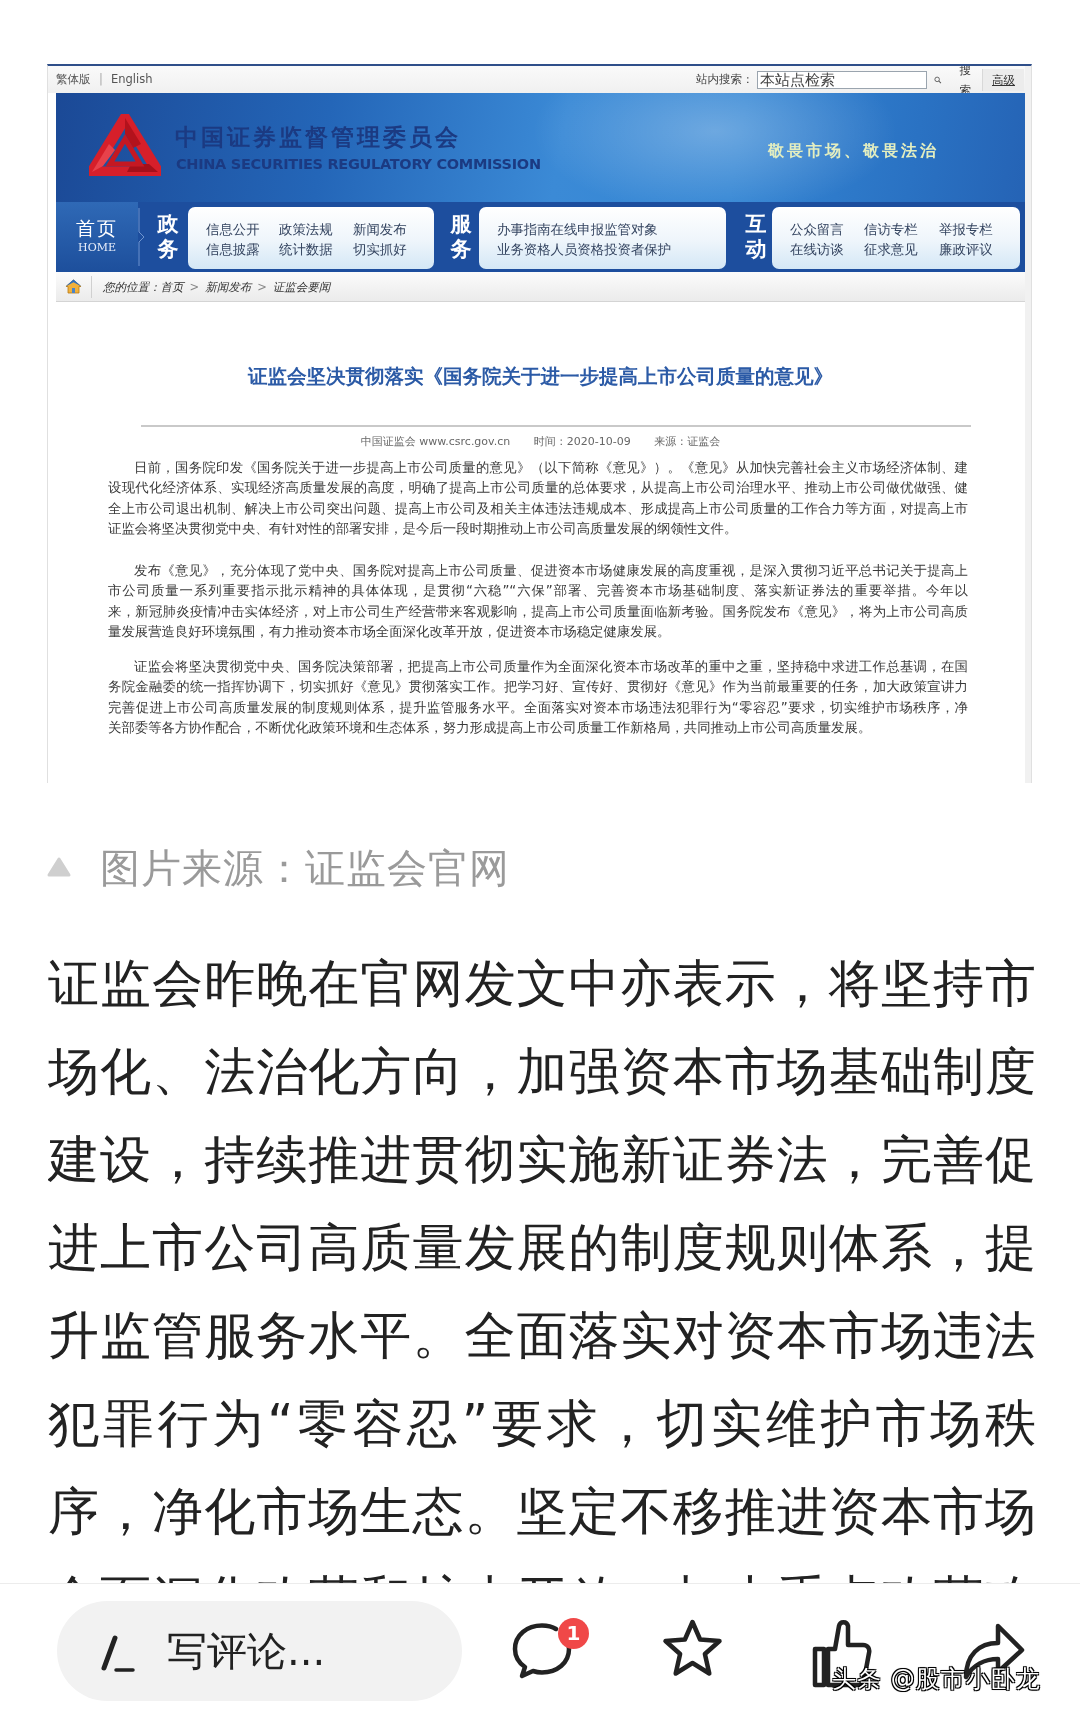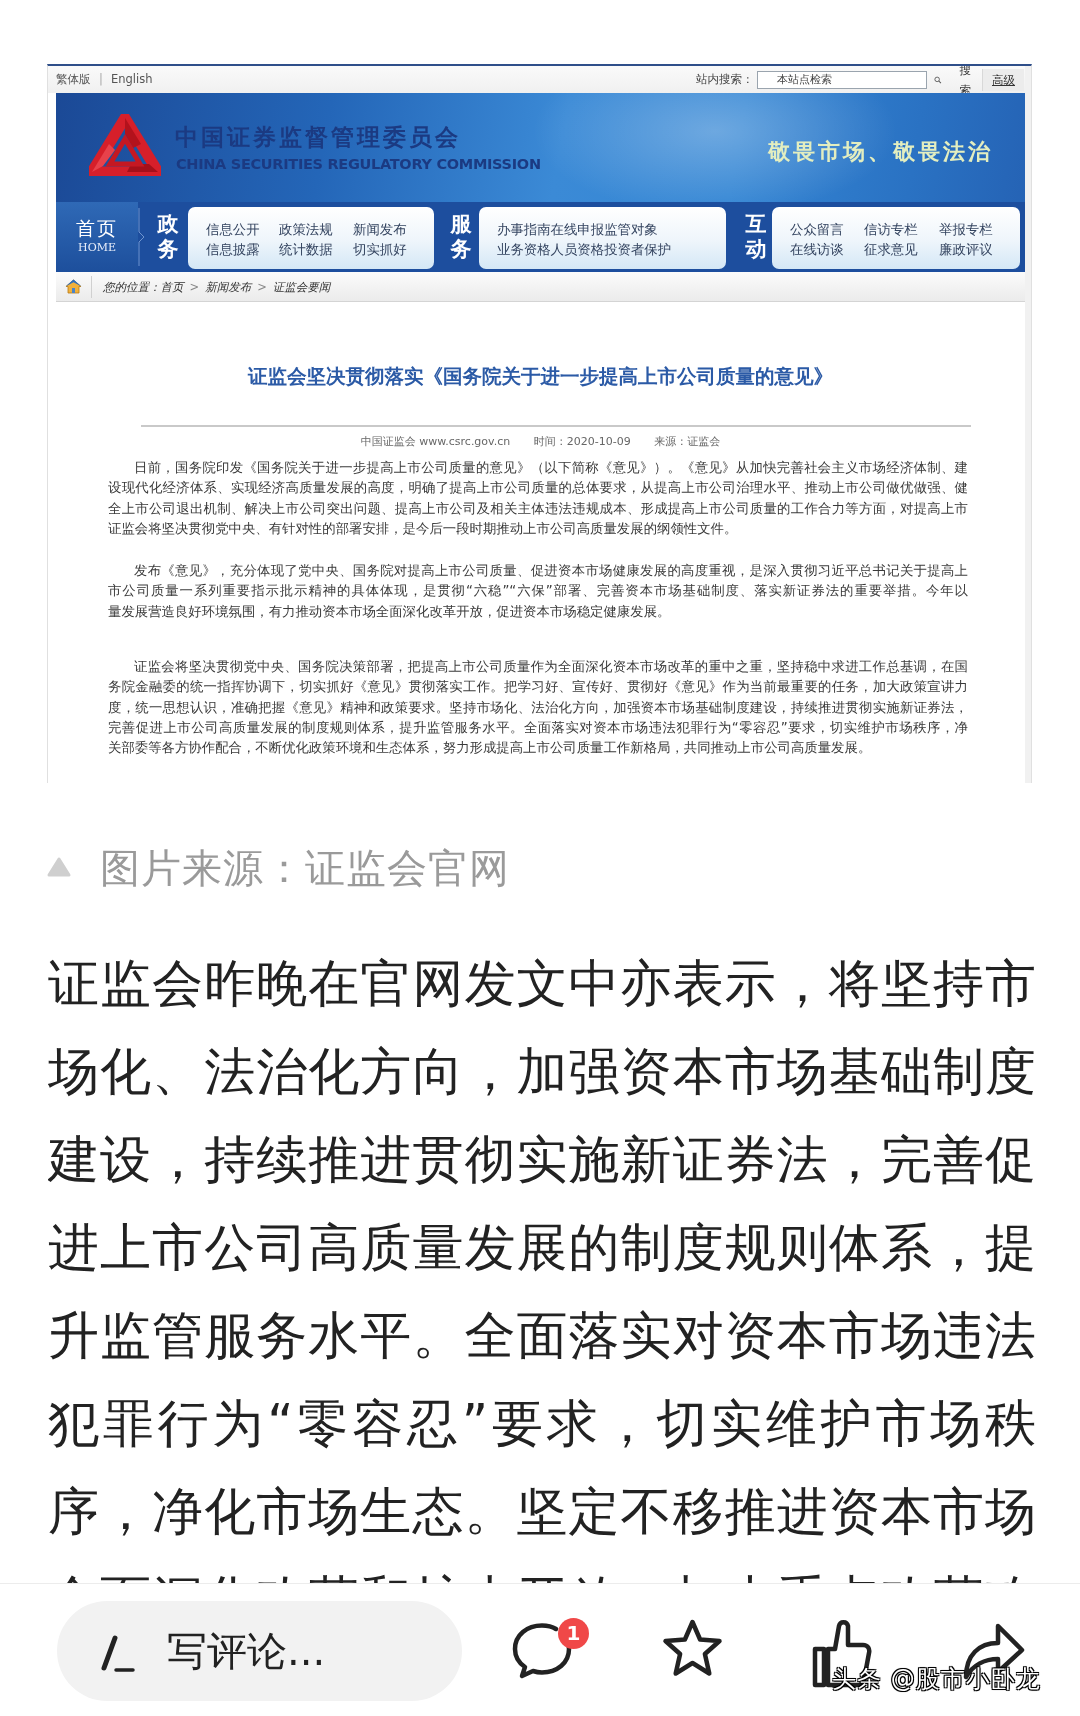--- a/index.html
+++ b/index.html
@@ -11,32 +11,32 @@
   body{position:relative;font-family:"DejaVu Sans","Liberation Sans",sans-serif;color:var(--text);}
 
   
   .card{position:absolute;left:47px;top:64px;width:985px;height:719px;background:#fff;
         border-top:2px solid #2f4f8a;border-left:1px solid #e0e0e0;border-right:1px solid #e0e0e0;overflow:hidden;}
   .card::after{content:"";position:absolute;right:0;top:0;width:6px;height:100%;background:#f1f1f1;}
   .toplinks{position:absolute;left:0;top:0;width:985px;height:27px;background:linear-gradient(#fafafa,#f0f0f0);font-size:11.5px;color:#555;}
   .toplinks .lnk{position:absolute;top:0;line-height:26px;}
   .search-label{position:absolute;left:648px;top:0;line-height:26px;font-size:11.5px;color:#444;}
   .search-input{position:absolute;left:709px;top:5px;width:170px;height:18px;border:1px solid #9aa4ae;background:#fff;
-        font-size:11px;line-height:16px;padding-left:19px;color:#444;}
+        font-size:15px;line-height:16px;padding-left:2px;color:#444;}
   .search-btn{position:absolute;left:884px;top:4px;width:42px;height:20px;font-size:11.5px;line-height:20px;color:#333;display:flex;align-items:center;gap:18px;padding-left:2px;justify-content:flex-end;}
   .adv-btn{position:absolute;left:934px;top:3px;width:42px;height:22px;background:#ececec;border-left:1px solid #d8d8d8;font-size:11.5px;line-height:22px;text-align:center;color:#333;text-decoration:underline;}
 
   .banner{position:absolute;left:8px;top:27px;width:969px;height:109px;overflow:hidden;
         background:
           radial-gradient(ellipse 260px 120px at 68% 35%, rgba(255,255,255,0.28), rgba(255,255,255,0) 70%),
           linear-gradient(100deg,#1b4996 0%,#2466b8 28%,#3b8ad6 52%,#3486d4 70%,#2a72c3 88%,#2563b5 100%);}
   .logo{position:absolute;left:33px;top:21px;width:72px;height:62px;}
   .title-cn{position:absolute;left:119px;top:27px;font-size:23px;font-weight:bold;letter-spacing:3px;color:#1b3a82;line-height:34px;white-space:nowrap;}
   .title-en{position:absolute;left:120px;top:62px;font-size:14.5px;font-weight:bold;color:#1b3a82;line-height:18px;white-space:nowrap;letter-spacing:-0.3px;}
-  .tagline{position:absolute;left:712px;top:46px;font-family:"DejaVu Serif",serif;font-size:22px;font-weight:bold;letter-spacing:3px;color:var(--tagline);line-height:24px;white-space:nowrap;}
+  .tagline{position:absolute;left:712px;top:46px;font-family:"DejaVu Serif",serif;font-size:16px;font-weight:bold;letter-spacing:3px;color:var(--tagline);line-height:24px;white-space:nowrap;}
 
   .nav{position:absolute;left:8px;top:136px;width:969px;height:70px;background:var(--nav_blue);}
   .nav-home{position:absolute;left:0;top:0;width:82px;height:70px;background:linear-gradient(#2f69b6,#1d4f9c);color:#fff;text-align:center;}
   .nav-home .cn{position:absolute;left:0;width:82px;top:14px;font-size:19px;line-height:24px;letter-spacing:2px;}
   .nav-home .en{position:absolute;left:0;width:82px;top:40px;font-family:"DejaVu Serif",serif;font-size:11px;line-height:12px;color:#e8eefa;}
   .nav-divider{position:absolute;left:82px;top:6px;width:10px;height:58px;}
   .nav-group-label{position:absolute;top:9px;width:24px;font-family:"DejaVu Serif",serif;font-weight:bold;font-size:21px;line-height:25px;color:#fff;text-align:center;}
   .nav-box{position:absolute;top:5px;height:62px;border-radius:7px;background:linear-gradient(180deg,#ffffff 0%,#eef5fb 55%,#d4e7f6 100%);}
   .nav-item{position:absolute;font-size:13.4px;line-height:18px;color:#33435f;white-space:nowrap;}
   .nav-row{position:absolute;left:18px;font-size:13.4px;line-height:18px;color:#33435f;white-space:nowrap;}
@@ -182,27 +182,27 @@
   <div class="para" style="top:392px">
     <div class="pl first">日前，国务院印发《国务院关于进一步提高上市公司质量的意见》（以下简称《意见》）。《意见》从加快完善社会主义市场经济体制、建</div>
     <div class="pl">设现代化经济体系、实现经济高质量发展的高度，明确了提高上市公司质量的总体要求，从提高上市公司治理水平、推动上市公司做优做强、健</div>
     <div class="pl">全上市公司退出机制、解决上市公司突出问题、提高上市公司及相关主体违法违规成本、形成提高上市公司质量的工作合力等方面，对提高上市</div>
     <div class="pl last">证监会将坚决贯彻党中央、有针对性的部署安排，是今后一段时期推动上市公司高质量发展的纲领性文件。</div>
   </div>
 
   <div class="para" style="top:495px">
     <div class="pl first">发布《意见》，充分体现了党中央、国务院对提高上市公司质量、促进资本市场健康发展的高度重视，是深入贯彻习近平总书记关于提高上</div>
     <div class="pl">市公司质量一系列重要指示批示精神的具体体现，是贯彻“六稳”“六保”部署、完善资本市场基础制度、落实新证券法的重要举措。今年以</div>
+    <div class="pl">来，新冠肺炎疫情冲击实体经济，对上市公司生产经营带来客观影响，提高上市公司质量面临新考验。国务院发布《意见》，将为上市公司高质</div>
     <div class="pl last">量发展营造良好环境氛围，有力推动资本市场全面深化改革开放，促进资本市场稳定健康发展。</div>
   </div>
 
   <div class="para" style="top:591px">
     <div class="pl first">证监会将坚决贯彻党中央、国务院决策部署，把提高上市公司质量作为全面深化资本市场改革的重中之重，坚持稳中求进工作总基调，在国</div>
     <div class="pl">务院金融委的统一指挥协调下，切实抓好《意见》贯彻落实工作。把学习好、宣传好、贯彻好《意见》作为当前最重要的任务，加大政策宣讲力</div>
-    <div class="pl">度，统一思想认识，准确把握《意见》精神和政策要求。坚持市场化、法治化方向，加强资本市场基础制度建设，持续推进贯彻实施新证券法，</div>
     <div class="pl">完善促进上市公司高质量发展的制度规则体系，提升监管服务水平。全面落实对资本市场违法犯罪行为“零容忍”要求，切实维护市场秩序，净</div>
     <div class="pl last">关部委等各方协作配合，不断优化政策环境和生态体系，努力形成提高上市公司质量工作新格局，共同推动上市公司高质量发展。</div>
   </div>
 </div>
 
 <svg class="cap-tri" viewBox="0 0 26 22">
   <polygon points="13,3 23,19 3,19" fill="#cfcfcf" stroke="#cfcfcf" stroke-width="3" stroke-linejoin="round"></polygon>
 </svg>
 <div class="caption">图片来源：证监会官网</div>
 

